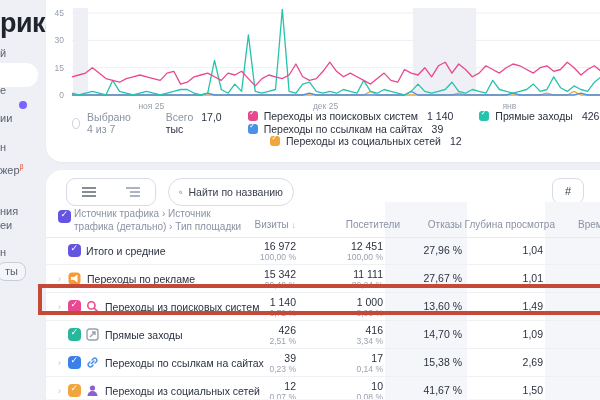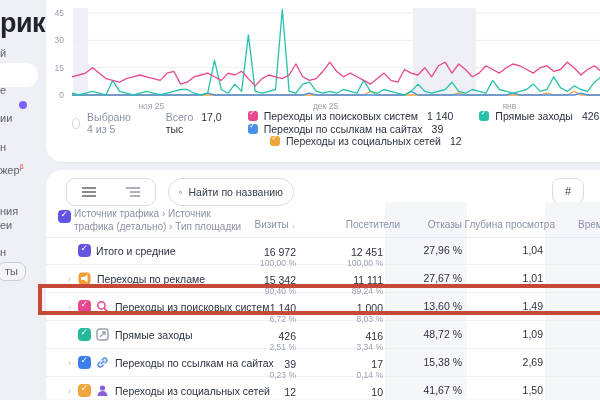--- a/index.html
+++ b/index.html
@@ -44,28 +44,28 @@
   .strip.s1{left:339px;width:82px;}
   .strip.s2{left:499px;width:81px;border-top-right-radius:16px;}
   .thead{position:absolute;left:0;top:32px;width:580px;height:35px;border-bottom:1px solid #e8eaf0;}
   .dimhead{position:absolute;left:28px;top:6px;font-size:10px;color:#8a92a3;line-height:12.5px;}
   .colhead{position:absolute;bottom:7px;font-size:10px;color:#8a92a3;text-align:left;white-space:nowrap;}
   .ch-visits{right:330px;} .ch-visitors{right:226px;} .ch-bounce{right:164px;} .ch-depth{right:71px;}
   .ch-time{left:532px;text-align:left;}
   .sortarrow{font-size:9px;color:#b6bcc8;}
   .hcheck{position:absolute;left:12px;top:8px;}
   .trow{position:relative;height:27px;border-bottom:1px solid #eef0f4;}
-  .rowname{position:absolute;left:0;top:0;height:27px;display:flex;align-items:center;padding-left:22px;}
+  .rowname{position:absolute;left:0;top:0;height:27px;display:flex;align-items:center;padding-left:12px;}
   .chev{width:10px;font-size:9px;color:#b9bfcc;flex:0 0 auto;}
   .spacer{width:10px;flex:0 0 auto;}
   .cbx{width:13px;height:13px;border-radius:4px;position:relative;flex:0 0 auto;margin-right:5px;}
   .cbx:after{content:"✓";position:absolute;left:2.5px;top:-1.5px;font-size:9px;color:#fff;}
   .ricon{width:13px;height:13px;margin-right:6px;flex:0 0 auto;display:flex;align-items:center;justify-content:center;}
   .rlabel{font-size:10.5px;color:#2b3240;white-space:nowrap;}
-  .val{position:absolute;top:9px;text-align:right;}
+  .val{position:absolute;top:3px;text-align:right;}
   .val .v{font-size:10.5px;line-height:12px;}
   .val .p{font-size:8.5px;line-height:10px;color:#9aa1b0;text-align:right;}
   .v-visits{right:330px;} .v-visitors{right:243px;} .v-bounce{right:164px;top:7px;} .v-depth{right:83px;top:7px;}
   .footer-sliver{position:absolute;left:0;top:229px;width:580px;height:21px;background:#f6f7fa;}
   
   .annot{position:absolute;left:38px;top:284px;width:575px;height:31px;border:4px solid #c44936;box-sizing:border-box;}
 </style>
 </head>
 <body>
 
@@ -104,21 +104,21 @@
         <text x="279.528" y="109" text-anchor="middle" font-size="8.5" fill="#98a0ae">дек 25</text>
         <text x="463.376" y="109" text-anchor="middle" font-size="8.5" fill="#98a0ae">янв</text>
         <polyline points="26.0,95.0 32.8,95.0 39.6,95.0 46.4,95.0 53.1,95.0 59.9,95.0 66.7,95.0 73.5,95.0 80.3,95.0 87.1,95.0 93.8,95.0 100.6,95.0 107.4,95.0 114.2,95.0 121.0,95.0 127.8,95.0 134.6,95.0 141.3,95.0 148.1,95.0 154.9,95.0 161.7,95.0 168.5,95.0 175.3,95.0 182.1,95.0 188.8,95.0 195.6,95.0 202.4,95.0 209.2,95.0 216.0,95.0 222.8,95.0 229.5,95.0 236.3,95.0 243.1,95.0 249.9,95.0 256.7,95.0 263.5,95.0 270.3,95.0 277.0,95.0 283.8,95.0 290.6,95.0 297.4,95.0 304.2,95.0 311.0,95.0 317.7,95.0 324.5,91.4 331.3,95.0 338.1,95.0 344.9,95.0 351.7,95.0 358.5,95.0 365.2,95.0 372.0,95.0 378.8,95.0 385.6,95.0 392.4,95.0 399.2,95.0 405.9,95.0 412.7,93.2 419.5,95.0 426.3,95.0 433.1,95.0 439.9,95.0 446.7,95.0 453.4,95.0 460.2,95.0 467.0,95.0 473.8,95.0 480.6,95.0 487.4,95.0 494.2,95.0 500.9,93.2 507.7,95.0 514.5,95.0 521.3,95.0 528.1,91.4 534.9,95.0 541.6,95.0 548.4,95.0 555.2,95.0 562.0,95.0" fill="none" stroke="#f0a63c" stroke-width="1.3" stroke-linejoin="round"></polyline>
         <polyline points="26.0,95.0 32.8,95.0 39.6,95.0 46.4,95.0 53.1,95.0 59.9,95.0 66.7,95.0 73.5,95.0 80.3,95.0 87.1,95.0 93.8,95.0 100.6,95.0 107.4,95.0 114.2,95.0 121.0,95.0 127.8,95.0 134.6,95.0 141.3,95.0 148.1,95.0 154.9,95.0 161.7,93.2 168.5,95.0 175.3,95.0 182.1,95.0 188.8,95.0 195.6,95.0 202.4,95.0 209.2,95.0 216.0,95.0 222.8,95.0 229.5,95.0 236.3,95.0 243.1,95.0 249.9,95.0 256.7,95.0 263.5,93.2 270.3,95.0 277.0,95.0 283.8,95.0 290.6,95.0 297.4,95.0 304.2,95.0 311.0,95.0 317.7,95.0 324.5,95.0 331.3,95.0 338.1,95.0 344.9,95.0 351.7,95.0 358.5,95.0 365.2,91.4 372.0,95.0 378.8,95.0 385.6,95.0 392.4,95.0 399.2,95.0 405.9,95.0 412.7,95.0 419.5,95.0 426.3,95.0 433.1,95.0 439.9,95.0 446.7,95.0 453.4,95.0 460.2,95.0 467.0,93.2 473.8,95.0 480.6,95.0 487.4,95.0 494.2,95.0 500.9,95.0 507.7,95.0 514.5,95.0 521.3,95.0 528.1,95.0 534.9,93.2 541.6,95.0 548.4,95.0 555.2,95.0 562.0,95.0" fill="none" stroke="#4a8fe8" stroke-width="1.3" stroke-linejoin="round"></polyline>
         <polyline points="26.0,93.2 32.8,95.0 39.6,93.2 46.4,91.4 53.1,93.2 59.9,95.0 66.7,80.4 73.5,91.4 80.3,93.2 87.1,95.0 93.8,93.2 100.6,91.4 107.4,93.2 114.2,95.0 121.0,93.2 127.8,91.4 134.6,89.5 141.3,89.5 148.1,93.2 154.9,95.0 161.7,93.2 168.5,60.4 175.3,89.5 182.1,93.2 188.8,84.1 195.6,91.4 202.4,34.9 209.2,91.4 216.0,93.2 222.8,91.4 229.5,89.5 236.3,9.4 243.1,91.4 249.9,93.2 256.7,84.1 263.5,82.2 270.3,91.4 277.0,93.2 283.8,91.4 290.6,93.2 297.4,89.5 304.2,91.4 311.0,93.2 317.7,80.4 324.5,91.4 331.3,93.2 338.1,89.5 344.9,91.4 351.7,93.2 358.5,95.0 365.2,91.4 372.0,84.1 378.8,91.4 385.6,93.2 392.4,91.4 399.2,89.5 405.9,82.2 412.7,91.4 419.5,93.2 426.3,89.5 433.1,91.4 439.9,93.2 446.7,80.4 453.4,89.5 460.2,91.4 467.0,93.2 473.8,91.4 480.6,89.5 487.4,84.1 494.2,91.4 500.9,89.5 507.7,76.8 514.5,87.7 521.3,91.4 528.1,85.9 534.9,89.5 541.6,91.4 548.4,82.2 555.2,76.8 562.0,85.9" fill="none" stroke="#27c2ad" stroke-width="1.3" stroke-linejoin="round"></polyline>
         <polyline points="26.0,76.8 32.8,75.0 39.6,73.1 46.4,67.7 53.1,73.1 59.9,78.6 66.7,80.4 73.5,82.2 80.3,78.6 87.1,76.8 93.8,75.0 100.6,76.8 107.4,78.6 114.2,80.4 121.0,73.1 127.8,71.3 134.6,84.1 141.3,82.2 148.1,76.8 154.9,75.0 161.7,73.1 168.5,76.8 175.3,80.4 182.1,73.1 188.8,75.0 195.6,71.3 202.4,78.6 209.2,85.9 216.0,78.6 222.8,75.0 229.5,76.8 236.3,78.6 243.1,75.0 249.9,64.0 256.7,76.8 263.5,80.4 270.3,78.6 277.0,71.3 283.8,62.2 290.6,71.3 297.4,76.8 304.2,73.1 311.0,76.8 317.7,80.4 324.5,84.1 331.3,78.6 338.1,73.1 344.9,80.4 351.7,82.2 358.5,69.5 365.2,73.1 372.0,75.0 378.8,67.7 385.6,76.8 392.4,65.8 399.2,62.2 405.9,73.1 412.7,64.0 419.5,69.5 426.3,76.8 433.1,73.1 439.9,65.8 446.7,69.5 453.4,73.1 460.2,67.7 467.0,64.0 473.8,65.8 480.6,69.5 487.4,73.1 494.2,67.7 500.9,65.8 507.7,71.3 514.5,69.5 521.3,62.2 528.1,67.7 534.9,75.0 541.6,69.5 548.4,65.8 555.2,71.3 562.0,67.7" fill="none" stroke="#e8488f" stroke-width="1.3" stroke-linejoin="round"></polyline>
       </svg>
     <div class="legend">
       <div class="lrow">
         <span class="ring"></span>
-        <span class="sel-label">Выбрано 4 из 5</span>
+        <span class="sel-label">Выбрано 4 из 7</span>
         <span class="total">
           <span>Всего</span><b>17,0 тыс</b>
         </span>
         <span id="legendRow1"><span class="litem">
               <span class="lbadge" style="background: rgb(232, 72, 143);"></span>
               <span>Переходы из поисковых систем</span>
               <span class="lval">1 140</span>
             </span><span class="litem">
               <span class="lbadge" style="background: rgb(39, 194, 173);"></span>
               <span>Прямые заходы</span>
@@ -276,21 +276,21 @@
           </div>
           <div class="val v-visits">
             <div class="v">426</div>
             <div class="p">2,51 %</div>
           </div>
           <div class="val v-visitors">
             <div class="v">416</div>
             <div class="p">3,34 %</div>
           </div>
           <div class="val v-bounce">
-            <div class="v">48,72 %</div>
+            <div class="v">14,70 %</div>
           </div>
           <div class="val v-depth">
             <div class="v">1,09</div>
           </div>
         </div>
         <div class="trow">
           <div class="rowname">
             <span class="chev">›</span>
             <span class="cbx" style="background: rgb(61, 127, 232);"></span>
             <span class="ricon">

